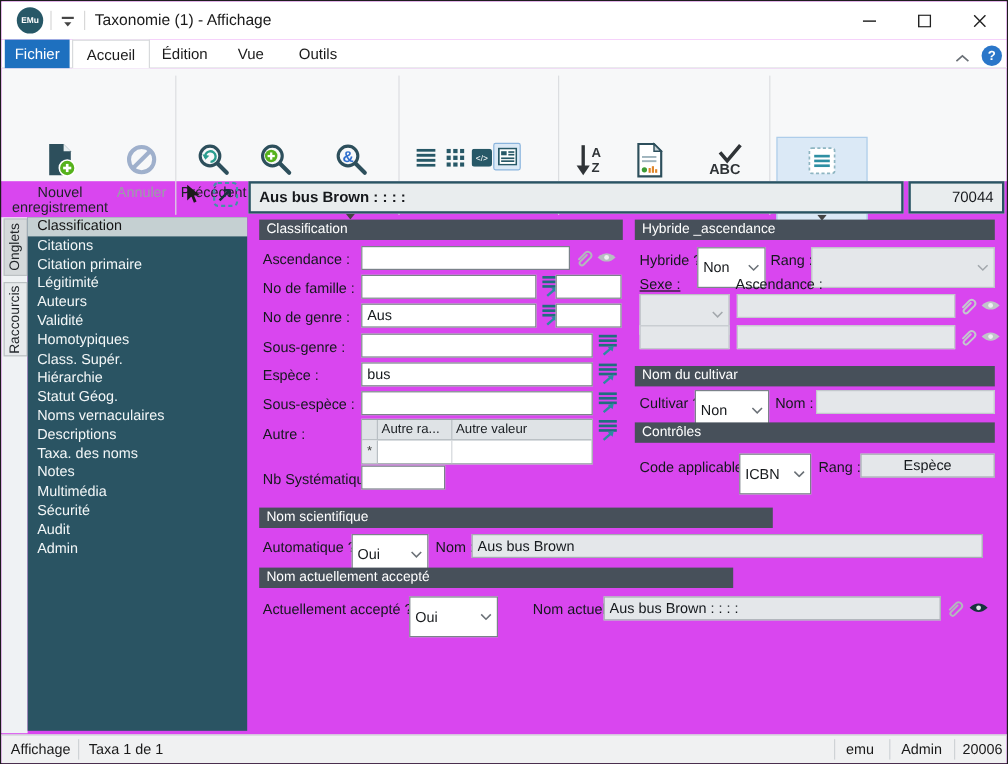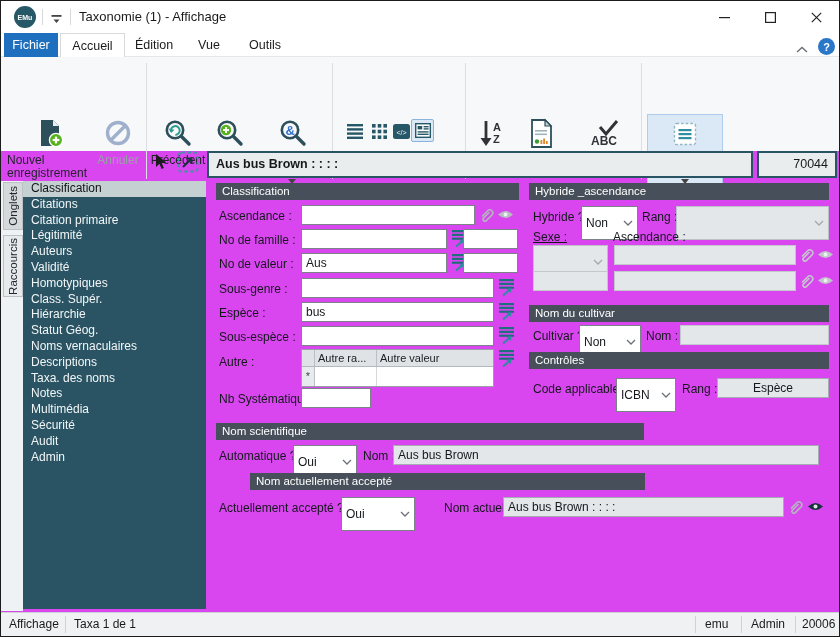--- a/index.html
+++ b/index.html
@@ -25,21 +25,21 @@
   .mtab.blue { background:#1e70bf; color:#fff; }
   .mtab.active { background:#fff; border:1px solid #d8dadc; border-bottom:none; }
   .help-circle { position:absolute; left:817px; top:37px; width:17px; height:17px; border-radius:50%;
     background:#2a76c9; color:#fff; font-size:11px; font-weight:bold; display:flex; align-items:center; justify-content:center; cursor:pointer; }
 
   
   .ribbon { position:absolute; left:0; top:56px; width:100%; height:94px; background:#f7f8f9; }
   .vsep { position:absolute; top:6px; width:1px; height:116px; background:#dcdee1; }
   .rbtn { position:absolute; top:58px; display:flex; flex-direction:column; align-items:center; cursor:pointer; }
   .rbtn .ric { margin-top:3px; height:34px; display:flex; align-items:flex-start; justify-content:center; }
-  .rlab { font-size:12px; color:#1f2327; text-align:left; line-height:13px; margin-top:2px; white-space:pre-line; }
+  .rlab { font-size:12px; color:#1f2327; text-align:center; line-height:13px; margin-top:2px; white-space:pre-line; }
   .rlab.dim { color:#9aa0a6; }
   .caret { margin-top:3px; }
   .rgrouplab { position:absolute; top:127px; font-size:11.5px; color:#5d6870; text-align:center; }
   .smallic { position:absolute; cursor:pointer; display:flex; align-items:center; justify-content:center; }
   .viewsel { background:#dbe9f6; border:1px solid #8ab4dd; border-radius:2px; }
   .selbox { position:absolute; left:646px; top:57px; width:76px; height:76px; background:#dbe9f6; border:1px solid #aecdea; display:flex; flex-direction:column; align-items:center; cursor:pointer; }
 
   
   .rec-bar { position:absolute; left:206px; top:150px; width:546px; height:27px; background:#e9edee;
     border:2px solid #295463; font-size:12.5px; font-weight:bold; line-height:23px; padding-left:7px; }
@@ -396,21 +396,21 @@
           <rect x="1" y="1" width="15" height="2.2"></rect>
           <rect x="1" y="4.8" width="15" height="2.2"></rect>
           <rect x="1" y="8.6" width="15" height="2.2"></rect>
         </g>
         <path d="M5 17.5 L12 11.5" stroke="#2a8da0" stroke-width="2"></path>
         <path d="M13.5 10 l-1 5 l-4-3.5 z" fill="#2a8da0"></path>
       </svg>
   </div>
   <input class="inp" style="left: 462px; top: 228px; width: 55px;" value="">
 
-  <div class="lbl" style="left:218px;top:256px;">No de valeur :</div>
+  <div class="lbl" style="left:218px;top:256px;">No de genre :</div>
   <input class="inp" style="left: 300px; top: 252px; width: 146px;" value="Aus">
   <div class="icbtn" style="left:450px;top:252px;">
     <svg width="17" height="19" viewBox="0 0 17 19">
         <g fill="#1f6e7e">
           <rect x="1" y="1" width="15" height="2.2"></rect>
           <rect x="1" y="4.8" width="15" height="2.2"></rect>
           <rect x="1" y="8.6" width="15" height="2.2"></rect>
         </g>
         <path d="M5 17.5 L12 11.5" stroke="#2a8da0" stroke-width="2"></path>
         <path d="M13.5 10 l-1 5 l-4-3.5 z" fill="#2a8da0"></path>
@@ -492,21 +492,21 @@
   <div class="lbl" style="left:218px;top:448px;">Automatique ?</div>
   <div class="combo" style="left:292px;top:444px;width:64px;">
     <span>Oui</span>
     <svg width="10" height="6" viewBox="0 0 10 6">
         <path d="M1 1 L5 5 L9 1" fill="none" stroke="#6b7177" stroke-width="1.3"></path>
       </svg>
   </div>
   <div class="lbl" style="left:362px;top:448px;">Nom :</div>
   <input class="inp ro" style="left: 392px; top: 444px; width: 426px;" readonly="" value="Aus bus Brown">
 
-  <div class="sec" style="left:215px;top:472px;width:395px;margin-left:34px;">Nom actuellement accepté</div>
+  <div class="sec" style="left:215px;top:472px;width:395px;">Nom actuellement accepté</div>
   <div class="lbl" style="left:218px;top:500px;">Actuellement accepté ?</div>
   <div class="combo" style="left:340px;top:496px;width:74px;">
     <span>Oui</span>
     <svg width="10" height="6" viewBox="0 0 10 6">
         <path d="M1 1 L5 5 L9 1" fill="none" stroke="#6b7177" stroke-width="1.3"></path>
       </svg>
   </div>
   <div class="lbl" style="left:443px;top:500px;">Nom actuel :</div>
   <input class="inp ro" style="left: 502px; top: 496px; width: 281px;" readonly="" value="Aus bus Brown : : : :">
   <div class="icbtn" style="left:786px;top:497px;">

